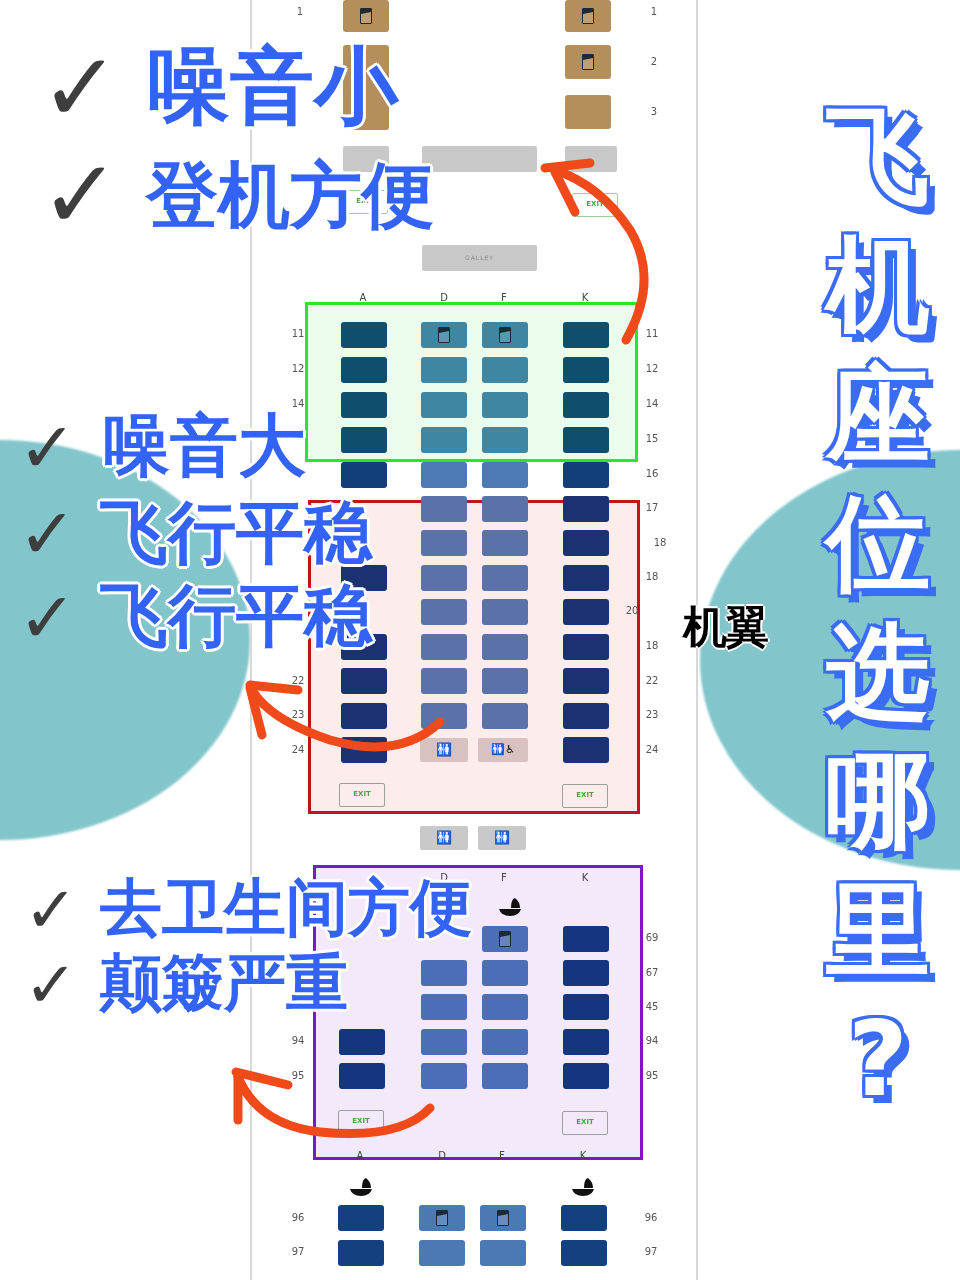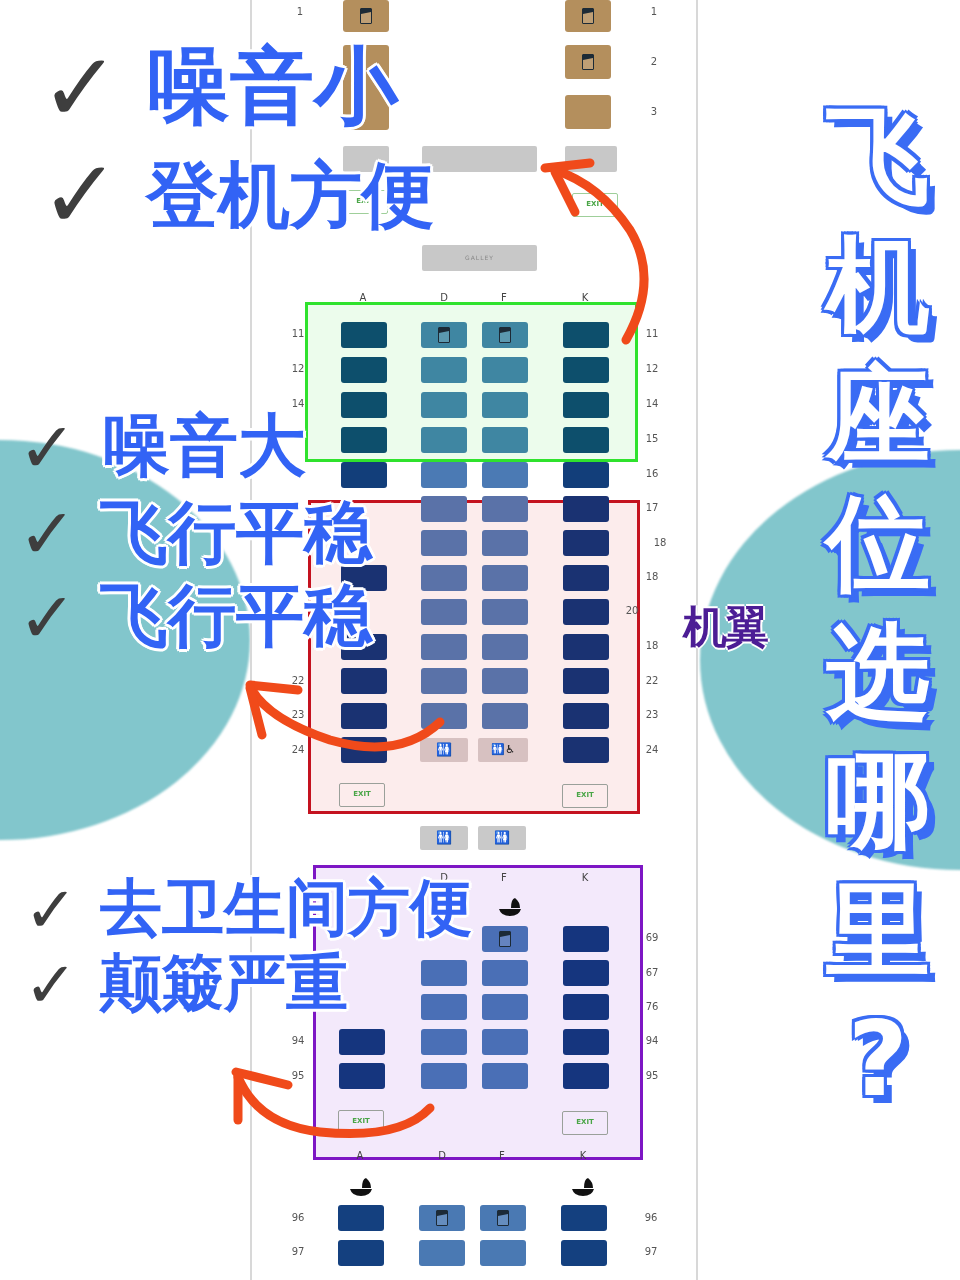--- a/index.html
+++ b/index.html
@@ -45,21 +45,21 @@
   .callout { position: absolute; font-family: "DejaVu Sans", sans-serif; font-weight: bold; color: #3263f5;
     white-space: nowrap;
     text-shadow: 3px 0 0 #fff, -3px 0 0 #fff, 0 3px 0 #fff, 0 -3px 0 #fff, 2px 2px 0 #fff, -2px -2px 0 #fff, 2px -2px 0 #fff, -2px 2px 0 #fff; }
   .check { position: absolute; color: #3e3e3e; font-weight: bold; font-family: "DejaVu Sans", sans-serif; }
 
   .title-vert { position: absolute; left: 818px; top: 92px; width: 120px; font-weight: bold; color: #ffffff;
     font-size: 104px; line-height: 129px; text-align: center; font-family: "DejaVu Sans", sans-serif;
     text-shadow: 3px 0 0 #3a6cf4, -3px 0 0 #3a6cf4, 0 3px 0 #3a6cf4, 0 -3px 0 #3a6cf4, 3px 3px 0 #3a6cf4, -3px -3px 0 #3a6cf4, 3px -3px 0 #3a6cf4, -3px 3px 0 #3a6cf4, 8px 8px 0 #3a6cf4; }
   .title-vert span { display: block; }
 
-  .wing-label { position: absolute; left: 683px; top: 598px; font-size: 44px; font-weight: bold; color: #4c1d95;
+  .wing-label { position: absolute; left: 683px; top: 598px; font-size: 44px; font-weight: bold; color: #000000;
     text-shadow: 2px 0 0 #fff, -2px 0 0 #fff, 0 2px 0 #fff, 0 -2px 0 #fff; letter-spacing: -2px; }
 
   .arrow { position: absolute; left: 0; top: 0; width: 960px; height: 1280px; pointer-events: none; }
 </style>
 </head>
 <body>
 
 <div class="teal-blob blob-left"></div>
 <div class="teal-blob blob-right"></div>
 
@@ -191,21 +191,21 @@
 
 <div class="bassinet" style="left:497px;top:897px;">
   <svg viewBox="0 0 26 20">
       <path d="M2 12 H24 Q22 19 13 19 Q4 19 2 12 Z" fill="#111"></path>
       <path d="M14 11 Q14 2 18 1 Q23 5 23 11 Z" fill="#111"></path>
     </svg>
 </div>
 
 <div class="row-num" style="left:640px;top:932px;">69</div>
 <div class="row-num" style="left:640px;top:967px;">67</div>
-<div class="row-num" style="left:640px;top:1001px;">76</div>
+<div class="row-num" style="left:640px;top:1001px;">45</div>
 <div class="row-num" style="left:640px;top:1035px;">94</div>
 <div class="row-num" style="left:640px;top:1070px;">95</div>
 <div class="row-num" style="left:286px;top:1035px;">94</div>
 <div class="row-num" style="left:286px;top:1070px;">95</div>
 
 <div class="seat" style="left:482px;top:926px;background:#4a6fb6;">
     <span class="bed-icon"></span>
   </div>
 <div class="seat" style="left:563px;top:926px;background:#15357e;"></div>
 <div class="seat" style="left:421px;top:960px;background:#4a6fb6;"></div>

